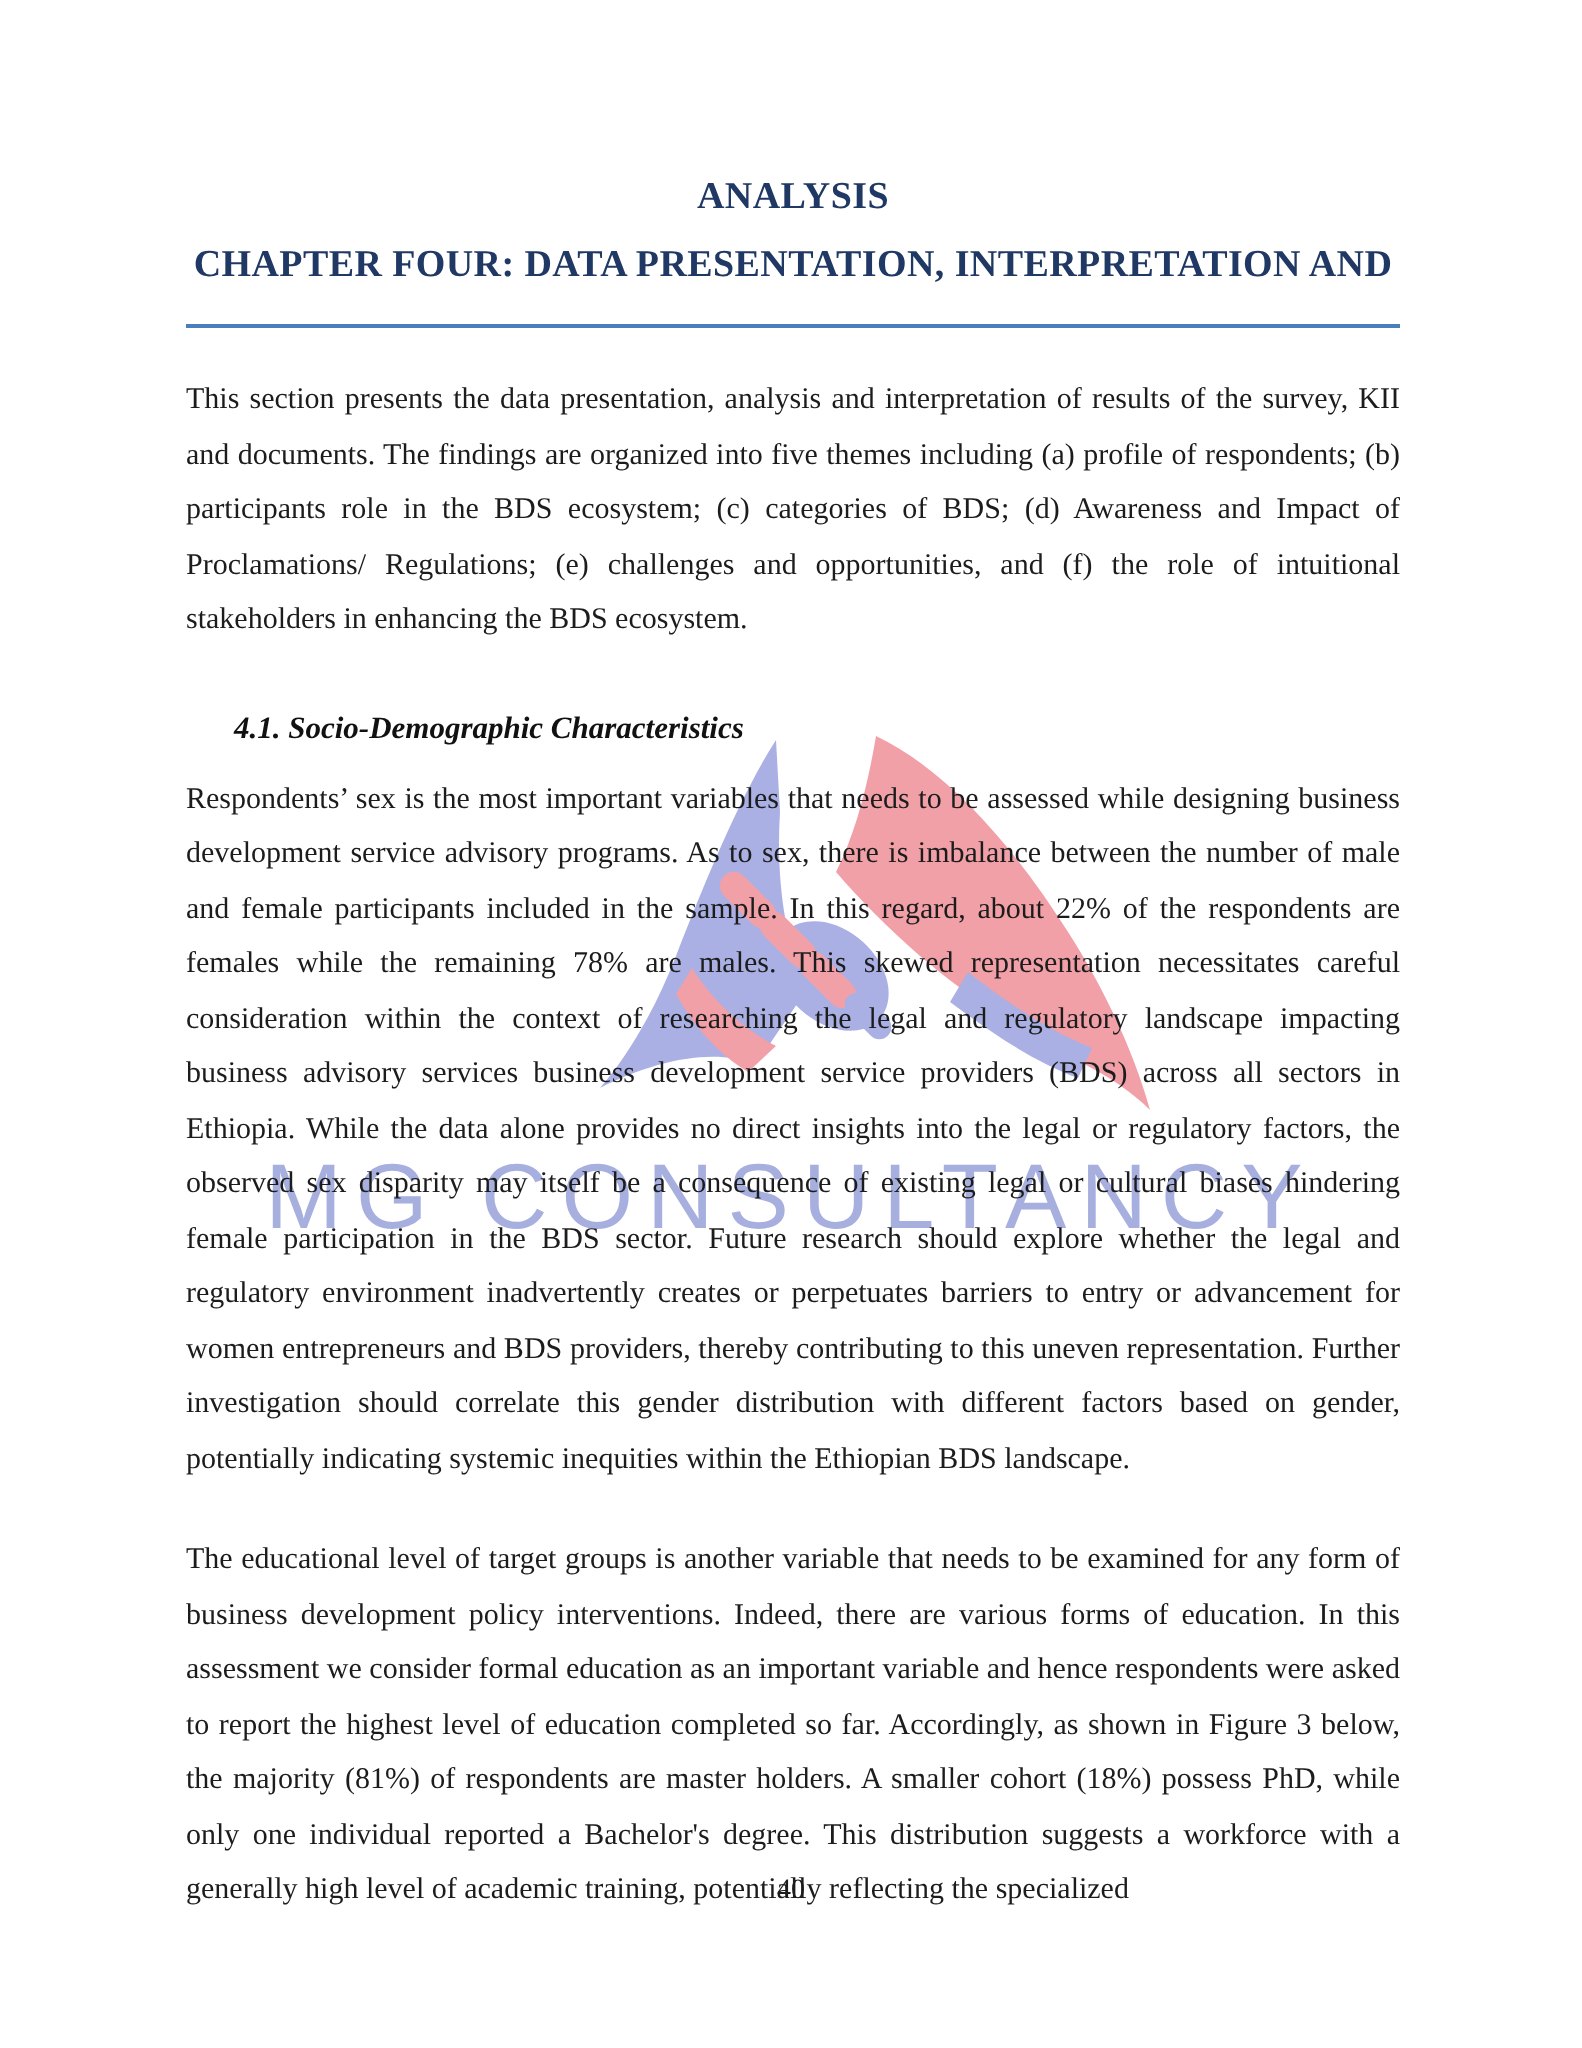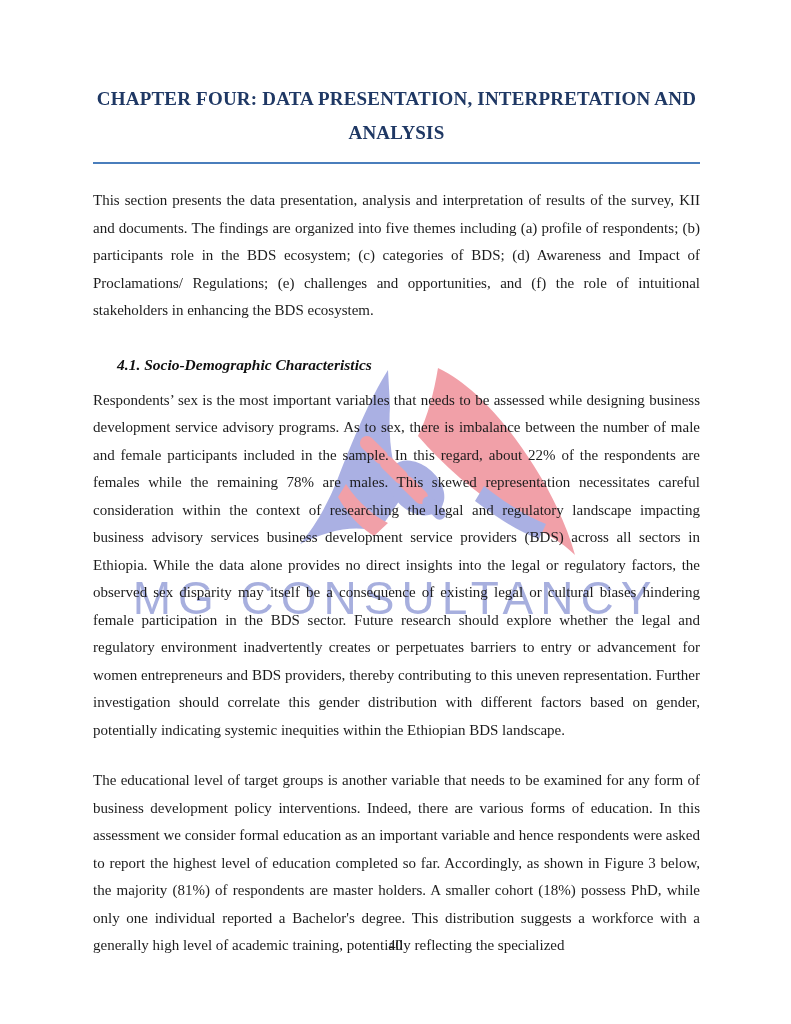--- a/index.html
+++ b/index.html
@@ -91,22 +91,22 @@
       <rect class="wm-red" x="-17" y="-7" width="34" height="14" rx="7" transform="translate(126 132) rotate(45)"></rect>
 
       <rect class="wm-blue" x="-14" y="-6" width="28" height="12" rx="6" transform="translate(146 150) rotate(45)"></rect>
     </svg>
     <div class="wm-text">MG CONSULTANCY</div>
   </div>
 
   <div class="content">
 
     <div class="doc-title">
+      <div>ANALYSIS</div>
       <div>CHAPTER FOUR: DATA PRESENTATION, INTERPRETATION AND</div>
-      <div>ANALYSIS</div>
     </div>
 
     <hr class="title-rule">
 
     <p class="body">This section presents the data presentation, analysis and interpretation of results of the survey, KII and documents.  The findings are organized into five themes including (a) profile of respondents; (b) participants role in the BDS ecosystem; (c) categories of BDS; (d) Awareness and Impact of Proclamations/ Regulations; (e) challenges and opportunities, and (f) the role of intuitional stakeholders in enhancing the BDS ecosystem.</p>
 
     <div class="section-heading">4.1. Socio-Demographic Characteristics</div>
 
     <p class="body after-heading">Respondents’ sex is the most important variables that needs to be assessed while designing business development service advisory programs. As to sex, there is imbalance between the number of  male and female participants included in the sample. In this regard, about 22% of the respondents are females while the remaining 78% are males. This skewed representation necessitates careful consideration within the context of researching the legal and regulatory landscape impacting business advisory services business development service providers (BDS) across all sectors in Ethiopia. While the data alone provides no direct insights into the legal or regulatory factors, the observed sex disparity may itself be a consequence of existing legal or cultural biases hindering female participation in the BDS sector. Future research should explore whether the legal and regulatory environment inadvertently creates or perpetuates barriers to entry or advancement for women entrepreneurs and BDS providers, thereby contributing to this uneven representation. Further investigation should correlate this gender distribution with different factors based on gender, potentially indicating systemic inequities within the Ethiopian BDS landscape.</p>
 

